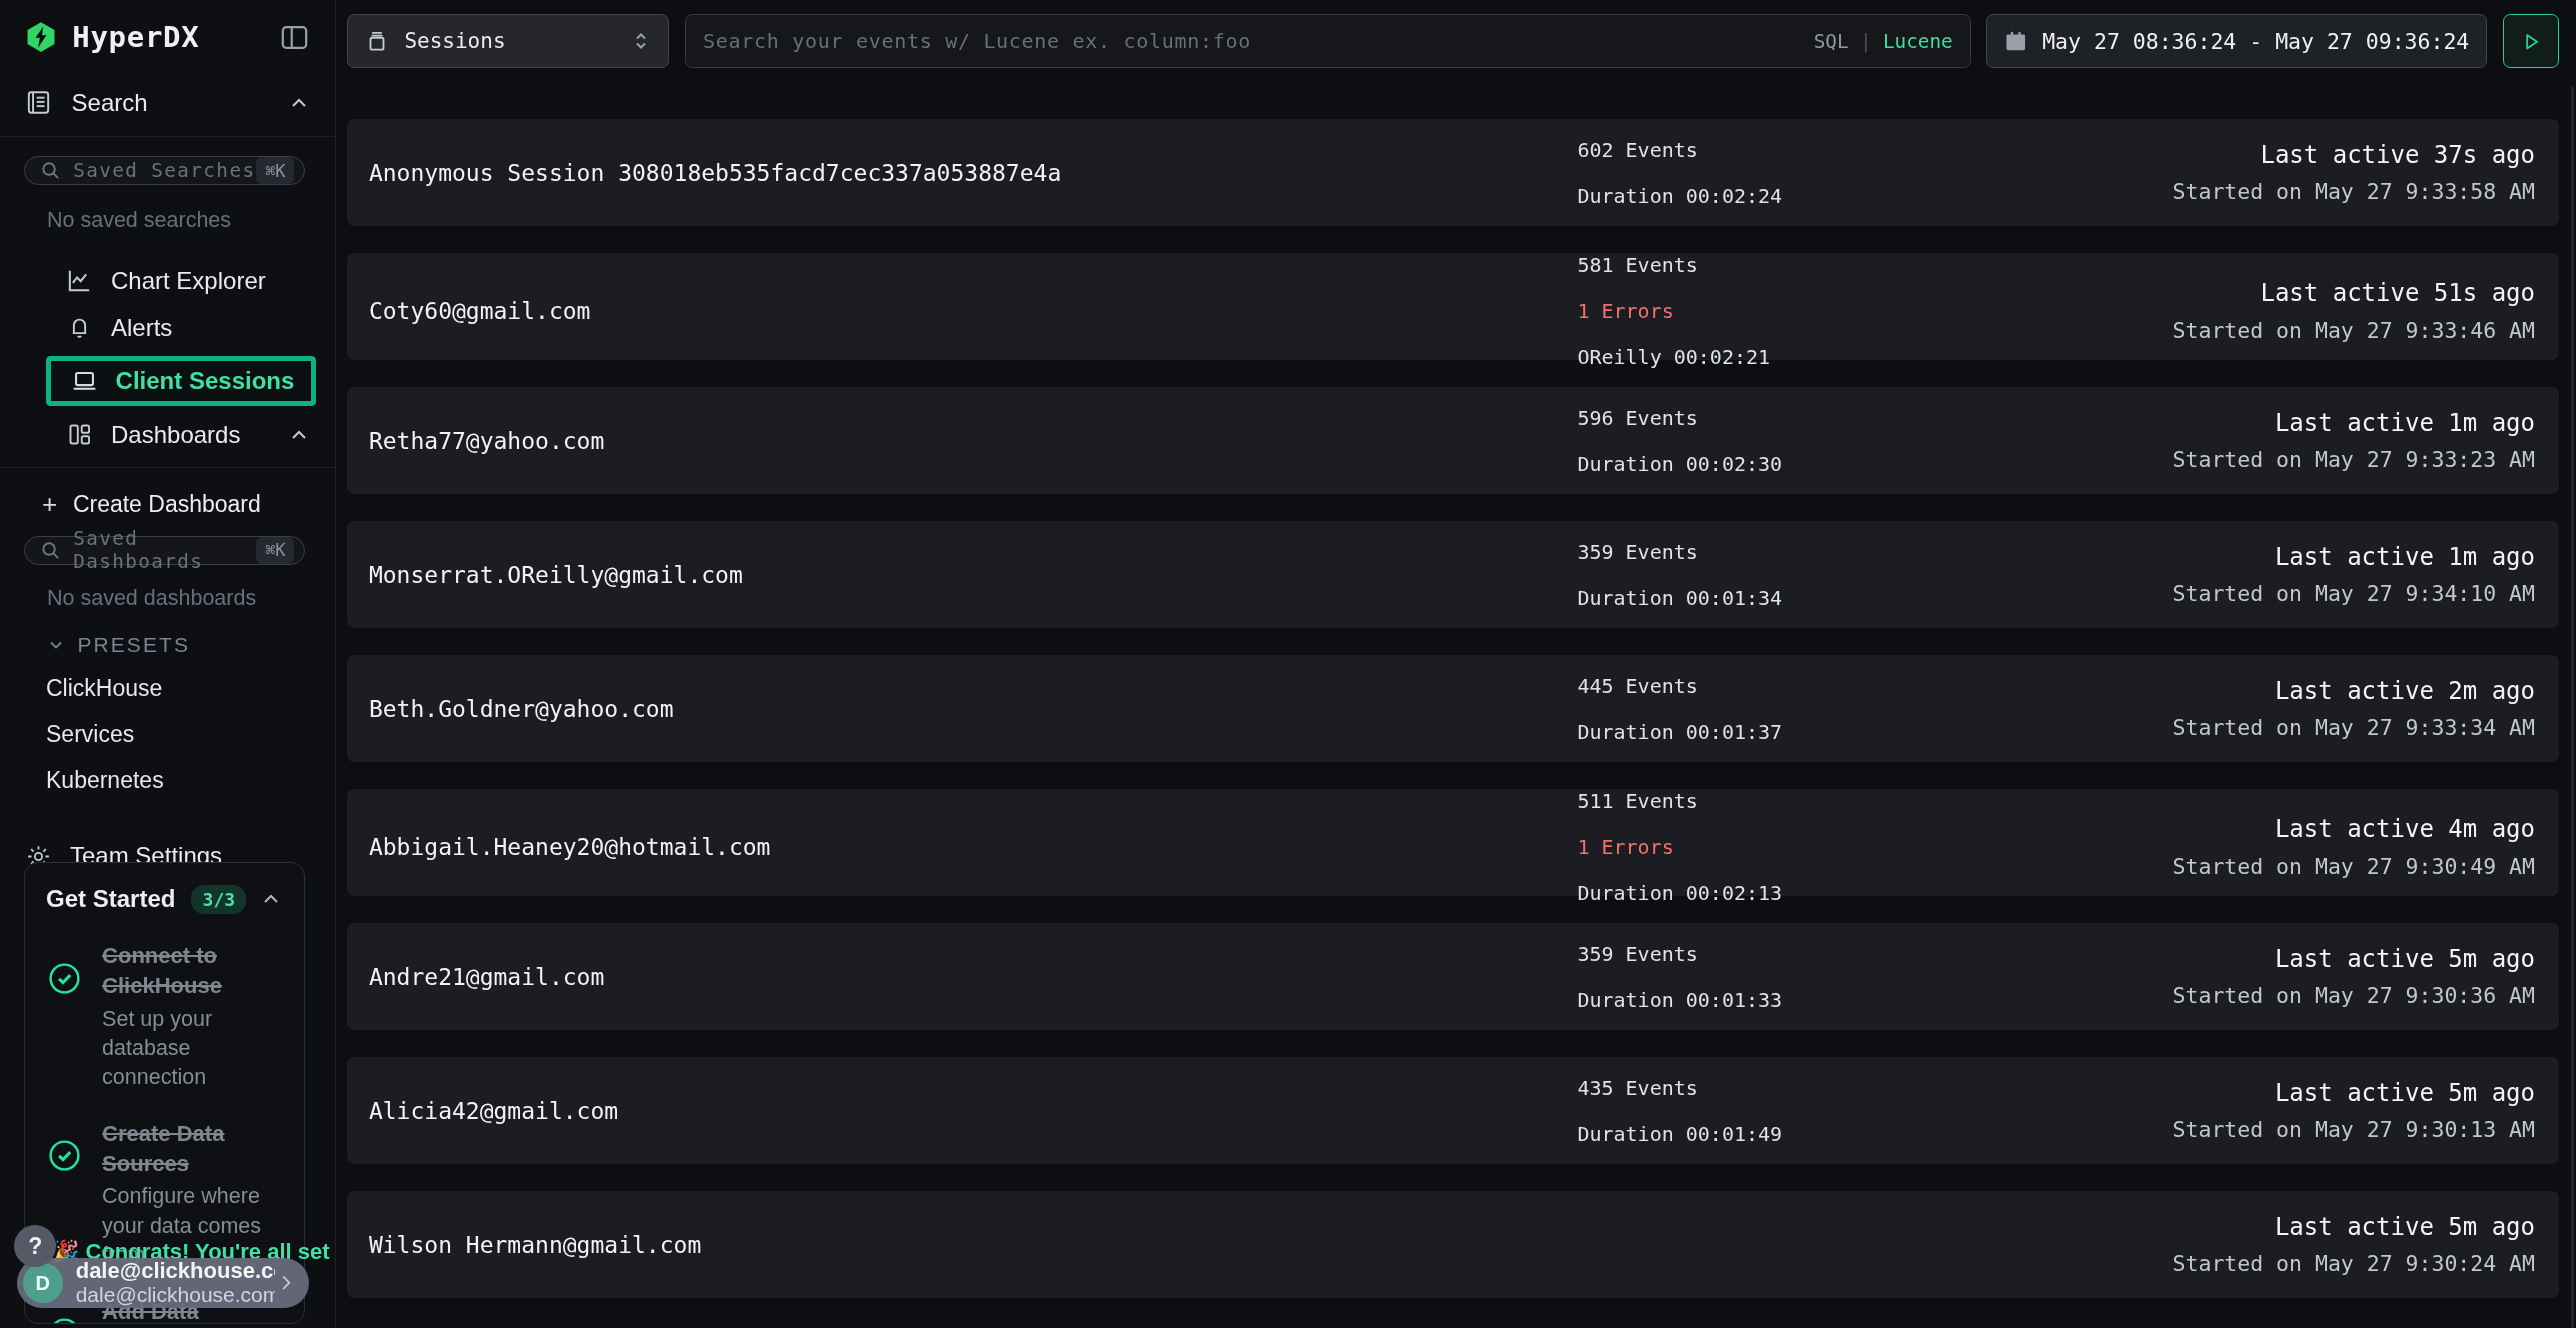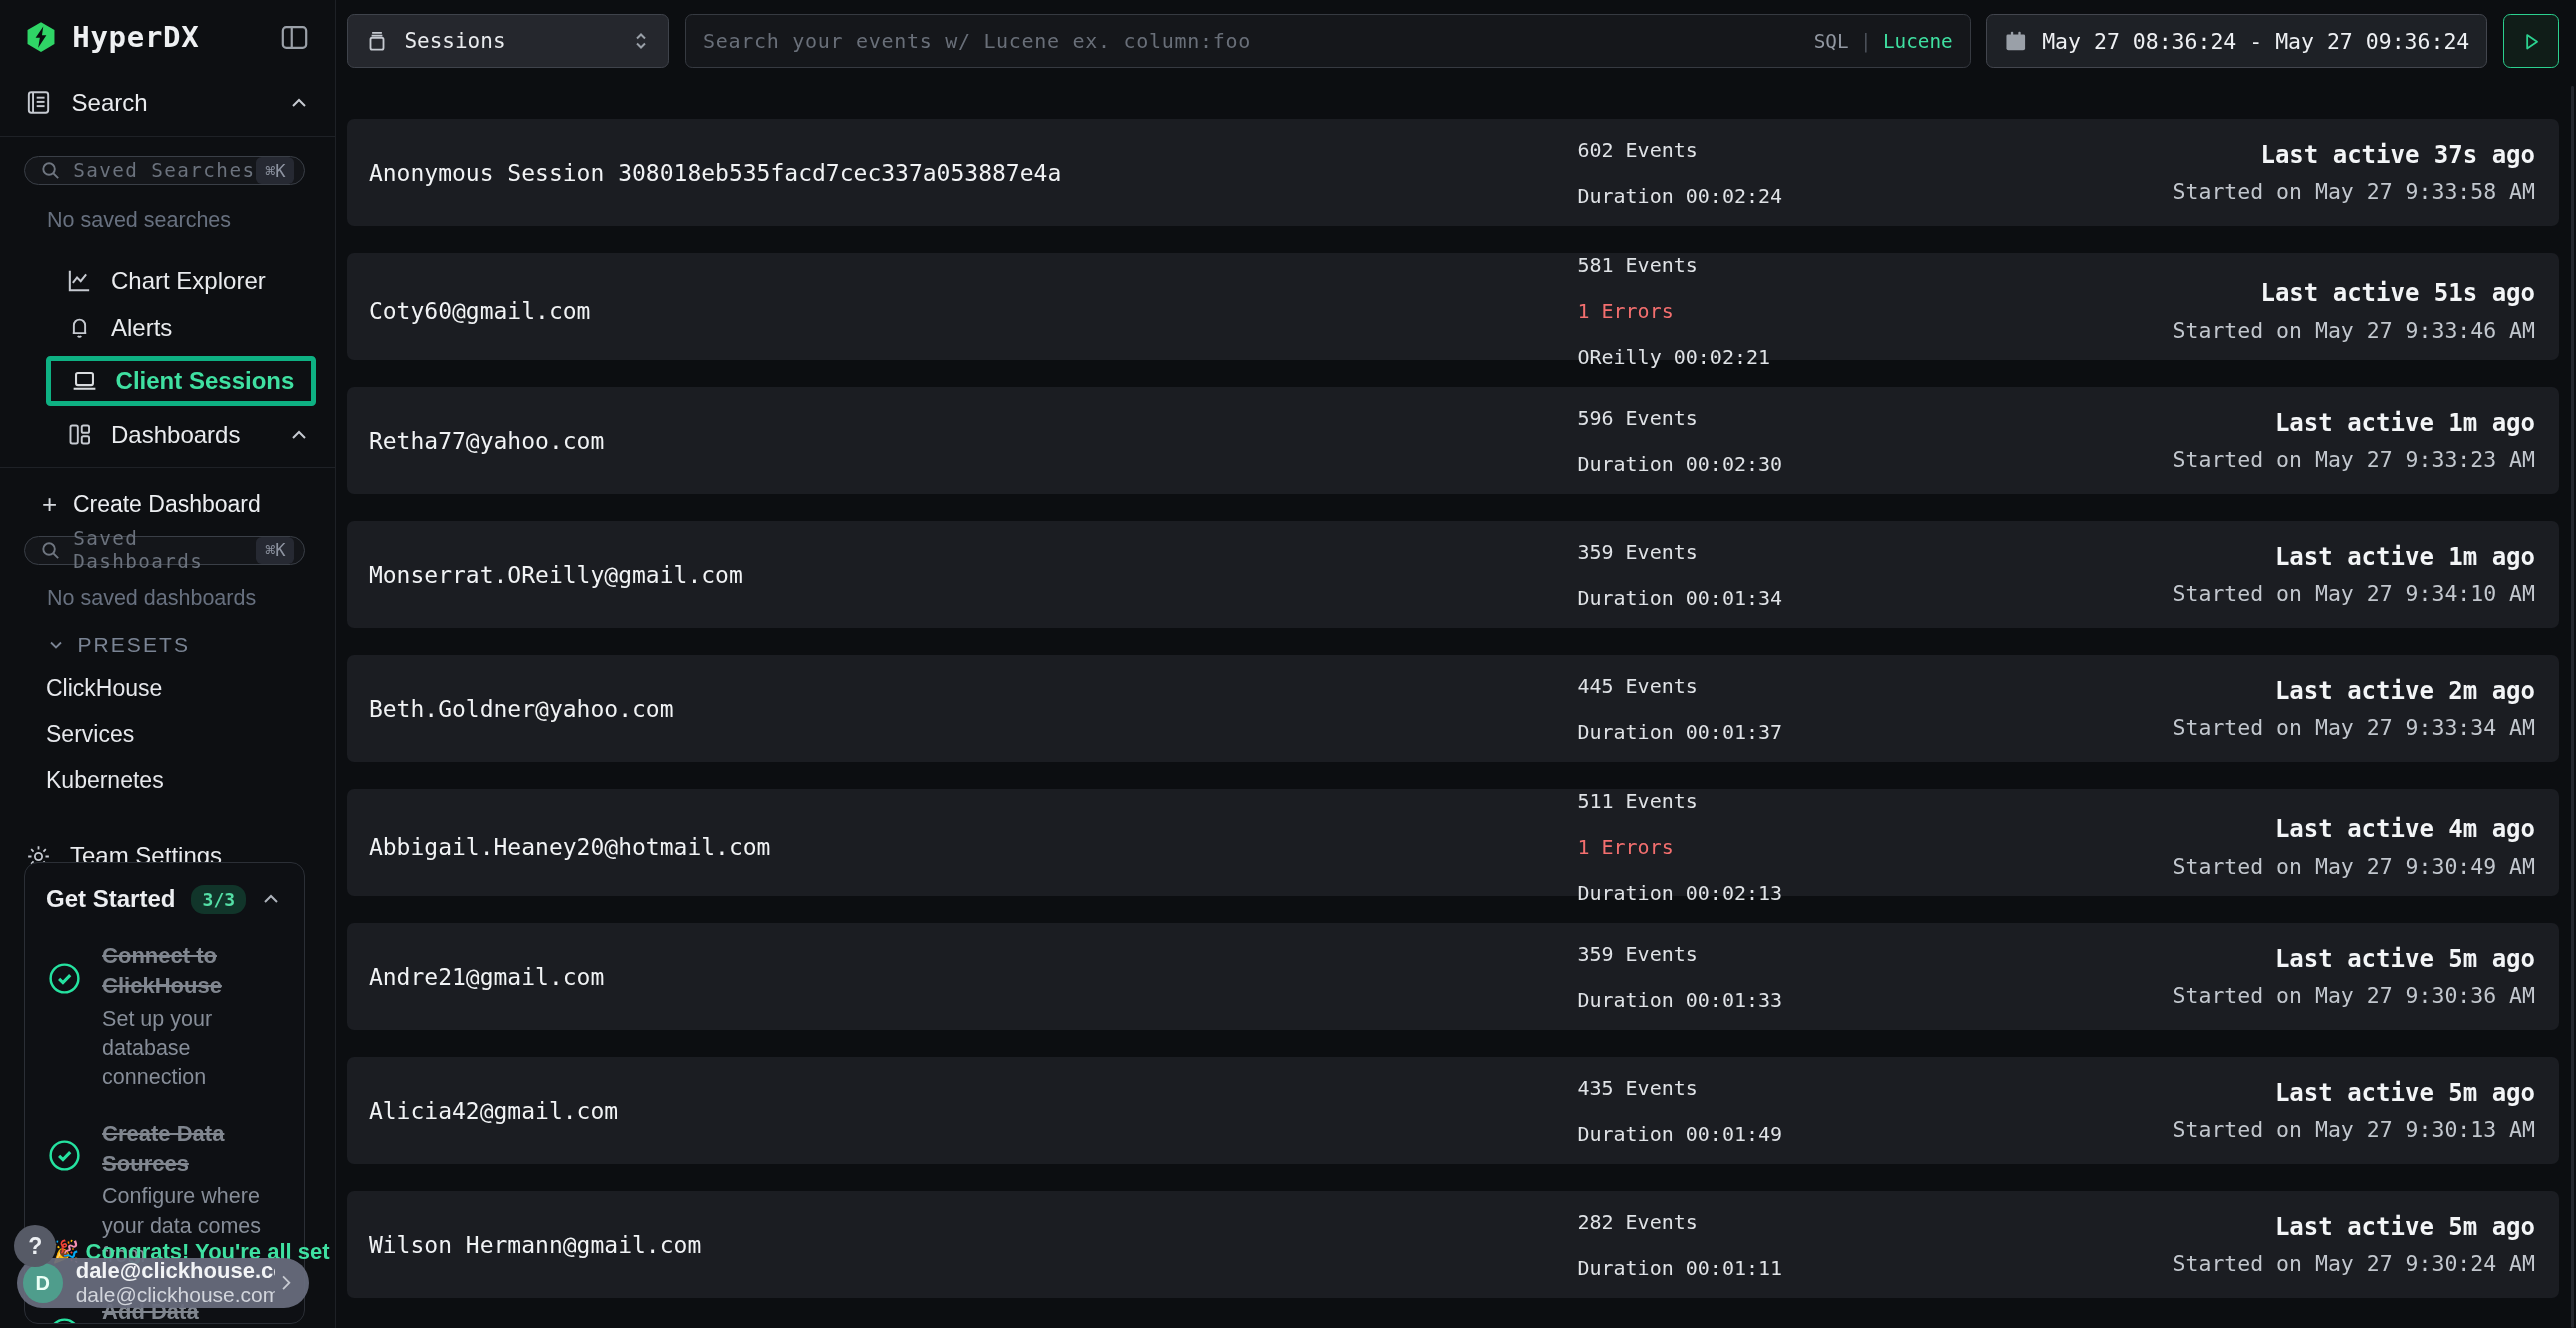--- a/index.html
+++ b/index.html
@@ -123,21 +123,21 @@
   
   .rows { padding:36px 17px 0 11.4px; }
   .session-card {
     height:107px; background:#1b1d22; border-radius:7.2px; margin-bottom:27px;
     display:grid; grid-template-columns:1230px 1fr auto; align-items:center; cursor:pointer;
   }
   .s-name { padding-left:21.5px; font-size:23px; color:#f1f3f5; white-space:nowrap; overflow:hidden; }
   .s-stats { display:flex; flex-direction:column; justify-content:center; gap:22px; font-size:20px; color:#dfe2e6; }
   .s-errors { color:#f46f6f; }
   .s-right { display:flex; flex-direction:column; align-items:flex-end; gap:10.7px; padding-right:24px; }
-  .s-last { font-size:24px; color:#f3f5f7;font-weight:bold; }
+  .s-last { font-size:24px; color:#f3f5f7; }
   .s-start { font-size:21.5px; color:#c2c7ce; }
 
   .scroll-track { position:absolute; right:2.1px; top:86px; bottom:0; width:2.9px; background:#24262c; border-radius:1.4px; }
 
   svg { display:block; }
 </style>
 </head>
 <body>
 
 <div class="app">
@@ -469,25 +469,20 @@
       <span class="s-duration">Duration 00:01:49</span>
     </div>
     <div class="s-right mono">
       <span class="s-last">Last active 5m ago</span>
       <span class="s-start">Started on May 27 9:30:13 AM</span>
     </div>
   </div>
 
   <div class="session-card">
     <div class="s-name mono">Wilson_Hermann@gmail.com</div>
-    <div class="s-stats mono">
-      <span class="s-events">282 Events</span>
-
-      <span class="s-duration">Duration 00:01:11</span>
-    </div>
     <div class="s-right mono">
       <span class="s-last">Last active 5m ago</span>
       <span class="s-start">Started on May 27 9:30:24 AM</span>
     </div>
   </div>
 </div>
     <div class="scroll-track"></div>
   </div>
 </div>
 

